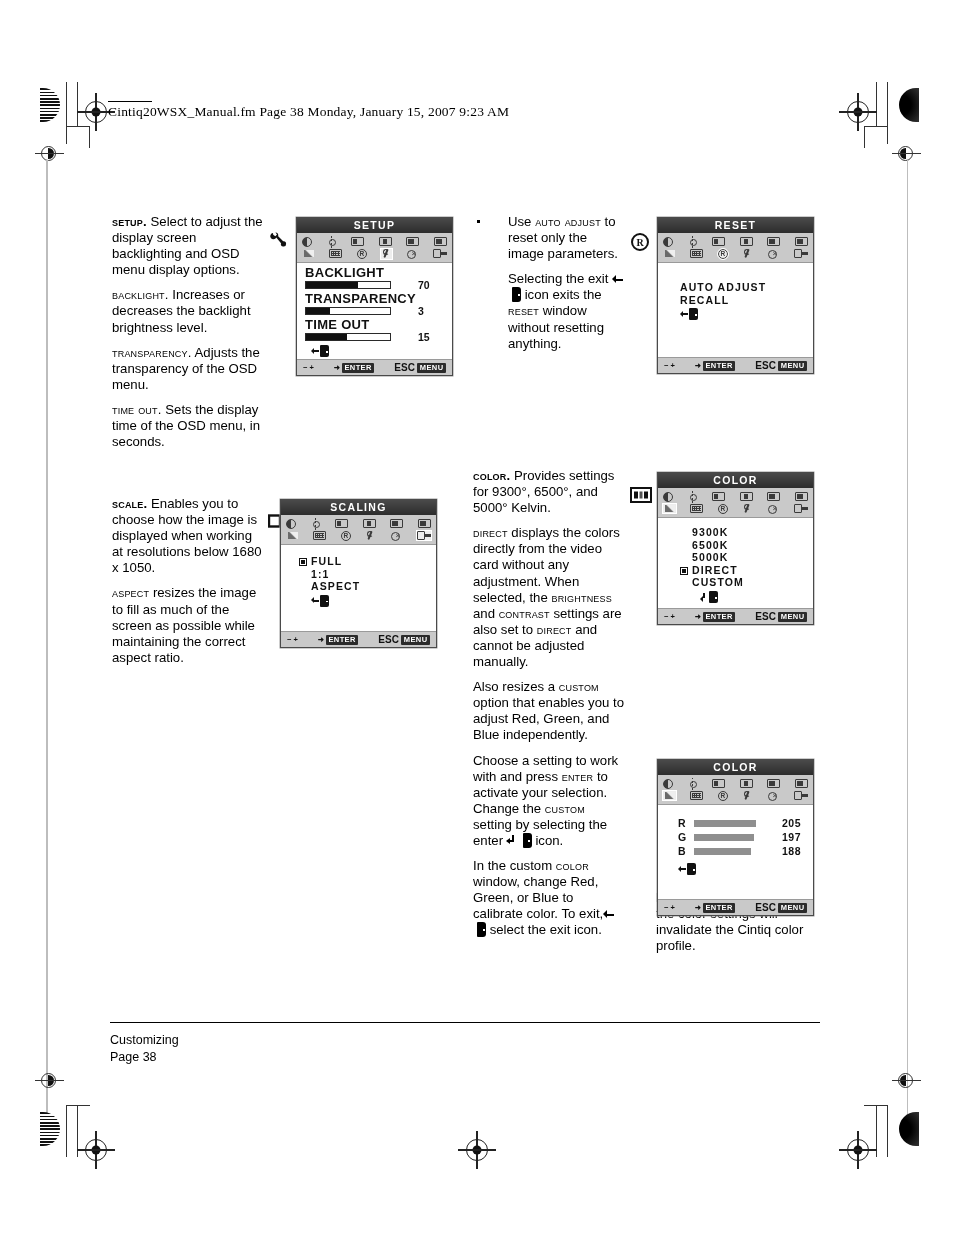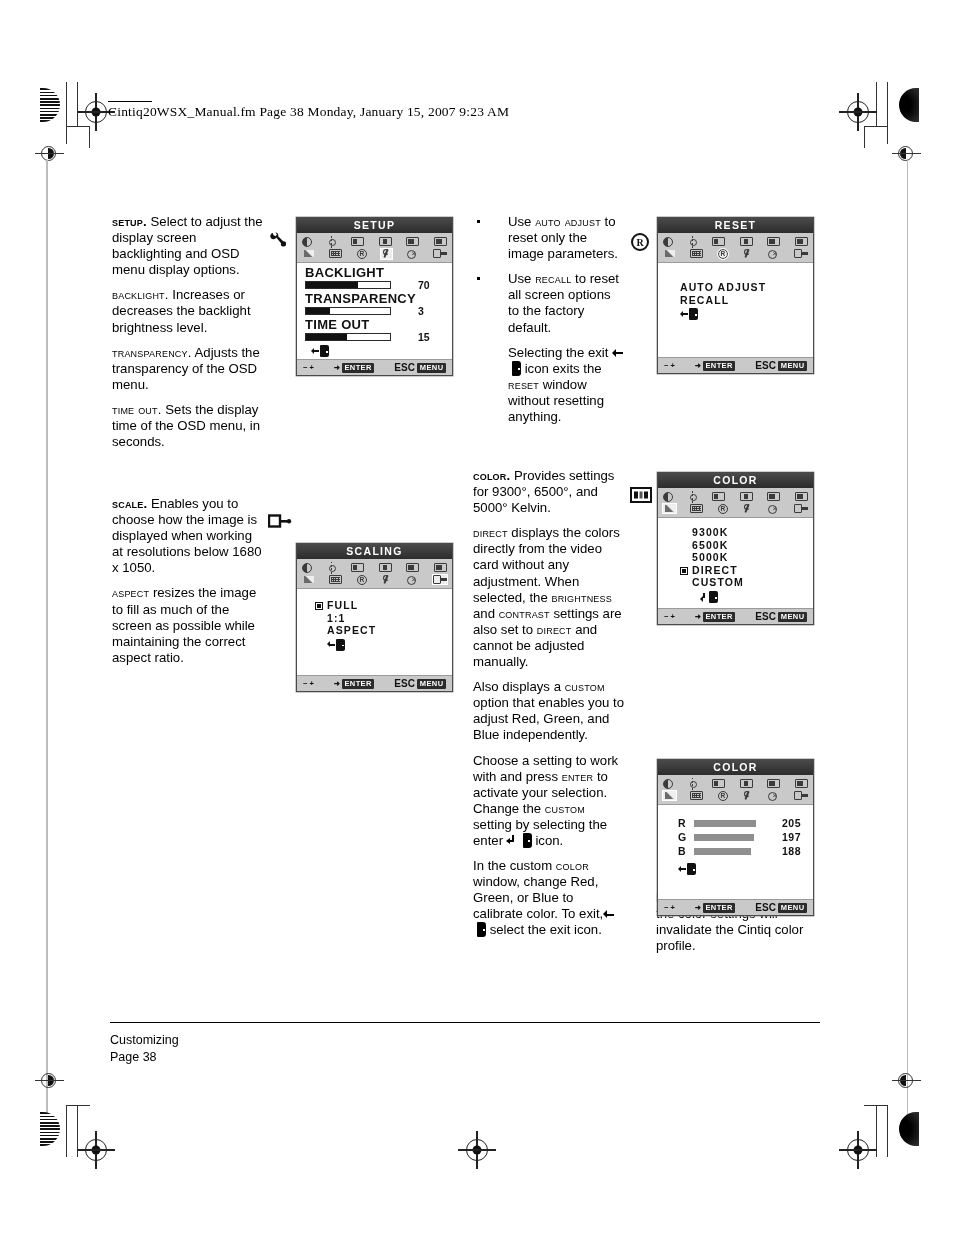--- a/index.html
+++ b/index.html
@@ -494,24 +494,20 @@
     <circle cx="21" cy="7.2" r="2.2" fill="#111"></circle>
   </svg>
 </div>
 
 <div class="col" style="left:473px; top:214px; width:152px;">
   <ul class="bullets">
     <li>
       <span class="dot"></span>
       <span>Use </span><span class="sc">Auto Adjust</span><span> to reset only the image parameters.</span>
     </li>
-    <li>
-      <span class="dot"></span>
-      <span>Use </span><span class="sc">Recall</span><span> to reset all screen options to the factory default.</span>
-    </li>
   </ul>
   <div class="sub-para">
     <span>Selecting the exit </span><span class="arrow-left"></span><span class="door-ico"><span class="panel"></span><span class="knob"></span></span>
     <span>icon exits the </span><span class="sc">Reset</span><span> window without resetting anything.</span>
   </div>
 </div>
 
 <div class="margin-icon" style="left:628px; top:232px;">
   <svg viewBox="0 0 24 20" width="24" height="20" aria-hidden="true">
     <circle cx="12" cy="10" r="8" fill="none" stroke="#111" stroke-width="2"></circle>
@@ -520,21 +516,21 @@
 </div>
 
 <div class="col" style="left:473px; top:468px; width:152px;">
   <div class="para">
     <b class="lead sc">Color.</b><span>  Provides settings for 9300°, 6500°, and 5000° Kelvin.</span>
   </div>
   <div class="para">
     <span class="sc">Direct</span><span> displays the colors directly from the video card without any adjustment. When selected, the </span><span class="sc">Brightness</span><span> and </span><span class="sc">Contrast</span><span> settings are also set to </span><span class="sc">Direct</span><span> and cannot be adjusted manually.</span>
   </div>
   <div class="para">
-    <span>Also displays a </span><span class="sc">Custom</span><span> option that enables you to adjust Red, Green, and Blue independently.</span>
+    <span>Also resizes a </span><span class="sc">Custom</span><span> option that enables you to adjust Red, Green, and Blue independently.</span>
   </div>
   <div class="para">
     <span>Choose a setting to work with and press </span><span class="sc">Enter</span><span> to activate your selection.  Change the </span><span class="sc">Custom</span><span> setting by selecting the enter </span><span class="arrow-hook"><span class="tip"></span></span><span class="door-ico"><span class="panel"></span><span class="knob"></span></span>
     <span>icon.</span>
   </div>
   <div class="para">
     <span>In the custom </span><span class="sc">Color</span><span> window, change Red, Green, or Blue to calibrate color.  To exit,</span><span class="arrow-left"></span><span class="door-ico"><span class="panel"></span><span class="knob"></span></span>
     <span>select the exit icon.</span>
   </div>
 </div>
@@ -605,21 +601,21 @@
       <span>➜</span>
       <span class="badge">ENTER</span>
     </span>
     <span class="esc-grp">
       <span class="esc-txt">ESC</span>
       <span class="badge">MENU</span>
     </span>
   </div>
 </div>
 
-<div class="osd" style="left:296px; top:499px;margin-top:44px;">
+<div class="osd" style="left:280px; top:499px;">
   <div class="osd-title">SCALING</div>
   <div class="osd-icons">
     <div class="icon-row">
       <span class="ic contrast"></span>
       <span class="ic bright"></span>
       <span class="ic hpos"></span>
       <span class="ic vpos"></span>
       <span class="ic hsize"></span>
       <span class="ic vsize"></span>
     </div>

